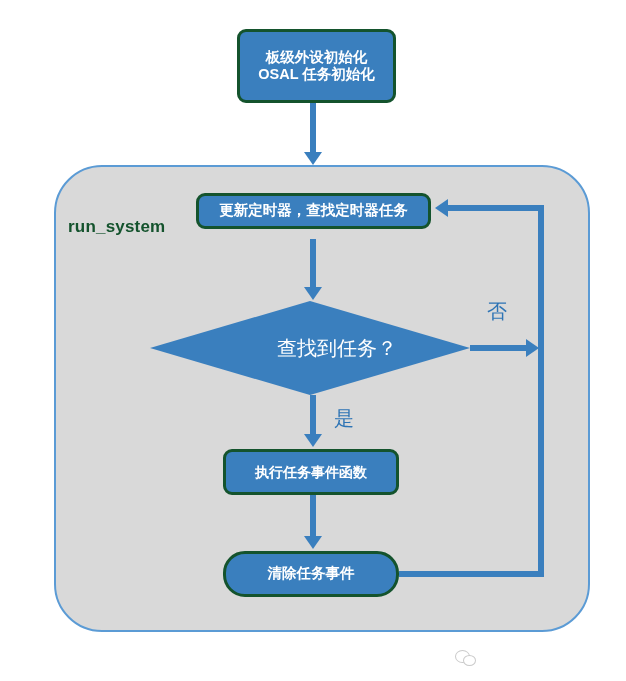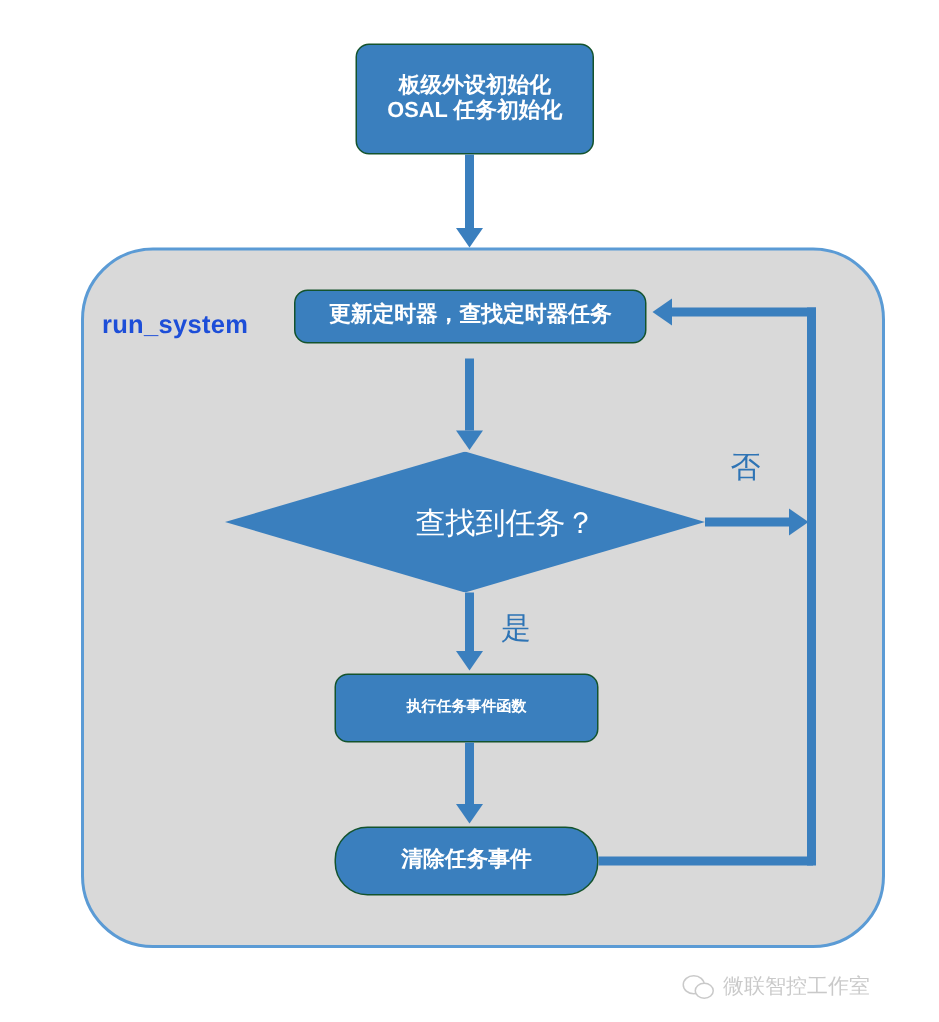--- a/index.html
+++ b/index.html
@@ -26,33 +26,33 @@
     width: 536px;
     height: 467px;
     background: #d9d9d9;
     border: 2px solid #5b9bd5;
     border-radius: 48px;
     box-sizing: border-box;
   }
   .group-label {
     position: absolute;
     left: 68px;
-    top: 207px;
+    top: 217px;
     font-size: 17px;
     font-weight: bold;
-    color: #1d4ed8;
+    color: #14532d;
     letter-spacing: .2px;
     white-space: nowrap;
   }
 
   
   .proc {
     position: absolute;
     background: #3a7fbe;
-    border: 1px solid #14532d;
+    border: 3px solid #14532d;
     border-radius: 9px;
     box-sizing: border-box;
     display: flex;
     flex-direction: column;
     align-items: center;
     justify-content: center;
     color: #ffffff;
     font-weight: bold;
     text-align: center;
     line-height: 1.2;
@@ -76,21 +76,21 @@
     top: 193px;
     width: 235px;
     height: 36px;
     font-size: 14.5px;
   }
   #box-exec {
     left: 223px;
     top: 449px;
     width: 176px;
     height: 46px;
-    font-size: 10px;
+    font-size: 14px;
   }
   #box-clear {
     left: 223px;
     top: 551px;
     width: 176px;
     height: 46px;
     font-size: 14.5px;
     border-radius: 22px;
   }
 
@@ -258,16 +258,15 @@
     <span class="ln">清除任务事件</span>
   </div>
 
   <div class="line hline" style="left:399px; top:571px; width:143px;"></div>
 
   <div id="watermark">
     <span class="wm-icon">
       <span class="b1"></span>
       <span class="b2"></span>
     </span>
-    <span class="wm-text">微联智控工作室</span>
   </div>
 
 </div>
 
 </body></html>

